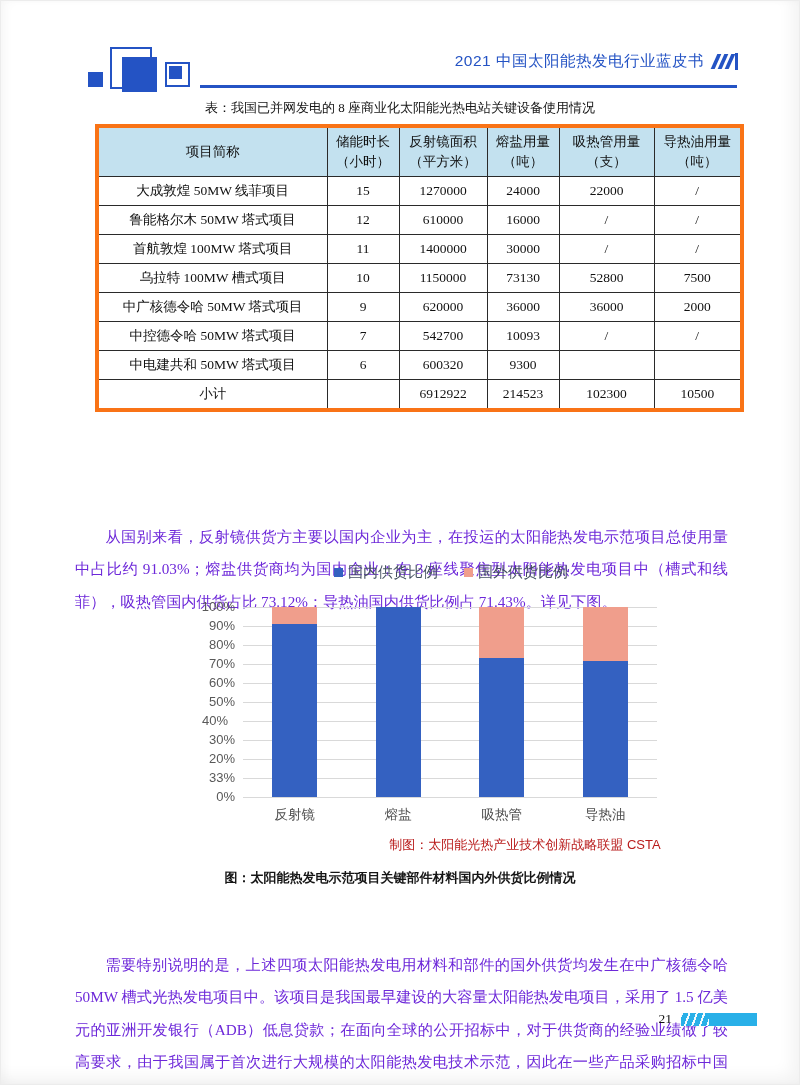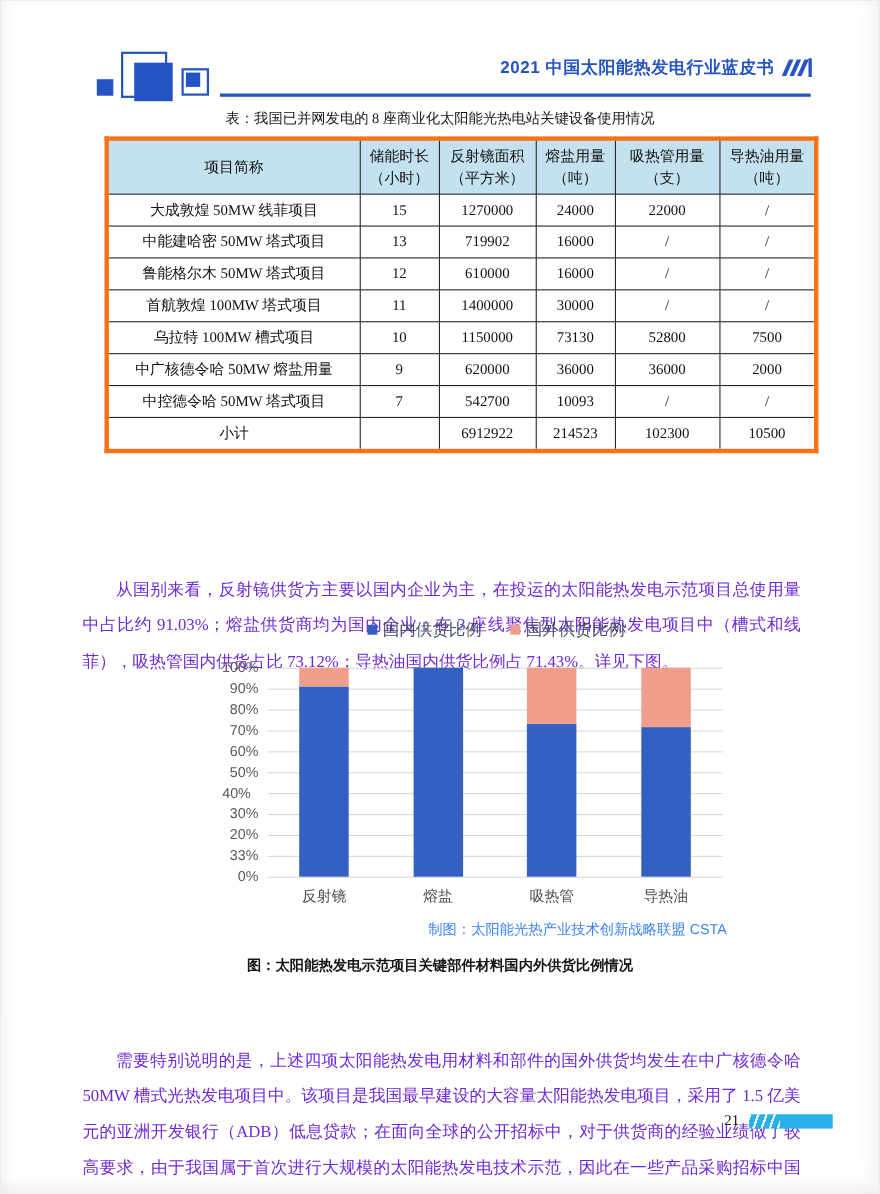--- a/index.html
+++ b/index.html
@@ -10,21 +10,21 @@
   }
   
   .logo { position:absolute; top:45px; left:88px; width:112px; height:48px; }
   .logo .sq1 { position:absolute; left:0;  top:27px; width:15px; height:15px; background:var(--accent); }
   .logo .sq2 { position:absolute; left:22px; top:2px;  width:38px; height:38px; border:2px solid var(--accent); background:#fff; }
   .logo .sq3 { position:absolute; left:34px; top:12px; width:35px; height:35px; background:var(--accent); }
   .logo .sq4 { position:absolute; left:77px; top:17px; width:21px; height:21px; border:2px solid var(--accent); background:#fff; }
   .logo .sq5 { position:absolute; left:81px; top:21px; width:13px; height:13px; background:var(--accent); }
   .header-line { position:absolute; top:85px; left:200px; width:537px; height:3px; background:var(--accent); }
   .header-right { position:absolute; top:51px; right:62px; display:flex; align-items:center; gap:10px; }
-  .header-title { font-family:"Liberation Sans","DejaVu Sans",sans-serif; font-weight:bold; font-size:15.5px; color:var(--accent); letter-spacing:.5px; }
+  .header-title { font-family:"Liberation Sans","DejaVu Sans",sans-serif; font-weight:normal; font-size:15.5px; color:var(--accent); letter-spacing:.5px; }
   .slashes { display:flex; gap:3px; align-items:center; height:17px; }
   .slashes i { display:block; width:4px; height:15px; background:var(--accent); transform:skewX(-24deg); }
   .slashes i.bar { transform:none; width:3px; height:17px; }
   
   .table-caption { position:absolute; top:99px; left:0; width:100%; text-align:center; font-size:13px; color:#151515; }
   .data-table { position:absolute; top:124px; left:95px; width:645px; border-collapse:collapse; font-size:13.5px; table-layout:fixed; }
   .data-table, .data-table th, .data-table td { border:1px solid #2a2a2a; }
   .data-table { border:4px solid #f97316; }
   .data-table th { background:var(--th-bg); font-weight:normal; height:46px; line-height:1.45; padding:1px 2px; }
   .data-table td { height:28px; text-align:center; padding:0 3px; }
@@ -36,21 +36,21 @@
   
   .chart { position:absolute; top:558px; left:195px; width:512px; height:280px; font-family:"Liberation Sans","DejaVu Sans",sans-serif; }
   .legend { position:absolute; top:5px; left:0; width:100%; display:flex; justify-content:center; gap:26px; }
   .legend-item { display:flex; align-items:center; gap:5px; font-size:15px; color:#445060; }
   .legend-swatch { width:9px; height:9px; display:inline-block; }
   .plot { position:absolute; top:49px; left:0; width:512px; height:190px; }
   .gridline { position:absolute; left:48px; width:414px; height:1px; background:#d9d9d9; }
   .ytick { position:absolute; left:0; width:40px; text-align:right; font-size:13px; color:#595959; }
   .bar-seg { position:absolute; width:45px; }
   .xlabel { position:absolute; top:199px; width:96px; text-align:center; font-size:13.5px; color:#4d4d4d; }
-  .chart-credit { position:absolute; top:836px; left:250px; width:550px; text-align:center; font-size:13px; color:#3b82f6;
+  .chart-credit { position:absolute; top:836px; left:250px; width:550px; text-align:center; font-size:13px; color:#b91c1c;
                   font-family:"Liberation Sans","DejaVu Sans",sans-serif; }
   .figure-caption { position:absolute; top:869px; left:0; width:100%; text-align:center; font-size:13px; font-weight:bold; color:#151515;
                     font-family:"Liberation Sans","DejaVu Sans",sans-serif; }
   
   .footer { position:absolute; top:1011px; right:43px; display:flex; align-items:center; gap:9px;margin-left:38px; }
   .page-num { font-size:13.5px; color:#111; }
   .footer-bar { width:76px; height:13px; background:var(--footer-bar); position:relative; }
   .footer-bar::before { content:""; position:absolute; left:0; top:0; bottom:0; width:28px;
     background:repeating-linear-gradient(110deg, rgba(255,255,255,.95) 0 2px, transparent 2px 7px); }
 </style>
@@ -117,28 +117,20 @@
     <tbody>
         <tr>
           <td>大成敦煌 50MW 线菲项目</td>
           <td>15</td>
           <td>1270000</td>
           <td>24000</td>
           <td>22000</td>
           <td>/</td>
         </tr>
         <tr>
-          <td>中能建哈密 50MW 塔式项目</td>
-          <td>13</td>
-          <td>719902</td>
-          <td>16000</td>
-          <td>/</td>
-          <td>/</td>
-        </tr>
-        <tr>
           <td>鲁能格尔木 50MW 塔式项目</td>
           <td>12</td>
           <td>610000</td>
           <td>16000</td>
           <td>/</td>
           <td>/</td>
         </tr>
         <tr>
           <td>首航敦煌 100MW 塔式项目</td>
           <td>11</td>
@@ -149,34 +141,42 @@
         </tr>
         <tr>
           <td>乌拉特 100MW 槽式项目</td>
           <td>10</td>
           <td>1150000</td>
           <td>73130</td>
           <td>52800</td>
           <td>7500</td>
         </tr>
         <tr>
-          <td>中广核德令哈 50MW 熔盐用量</td>
+          <td>中广核德令哈 50MW 塔式项目</td>
           <td>9</td>
           <td>620000</td>
           <td>36000</td>
           <td>36000</td>
           <td>2000</td>
         </tr>
         <tr>
           <td>中控德令哈 50MW 塔式项目</td>
           <td>7</td>
           <td>542700</td>
           <td>10093</td>
           <td>/</td>
           <td>/</td>
+        </tr>
+        <tr>
+          <td>中电建共和 50MW 塔式项目</td>
+          <td>6</td>
+          <td>600320</td>
+          <td>9300</td>
+          <td></td>
+          <td></td>
         </tr>
         <tr>
           <td>小计</td>
           <td></td>
           <td>6912922</td>
           <td>214523</td>
           <td>102300</td>
           <td>10500</td>
         </tr>
       </tbody>

